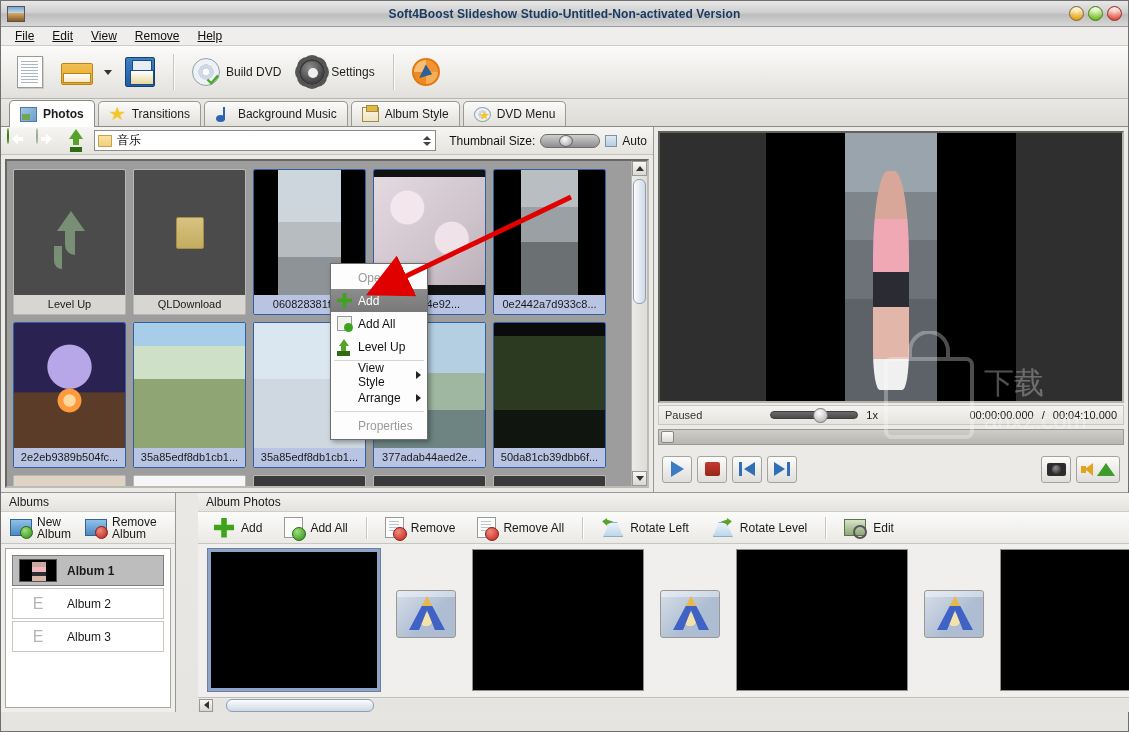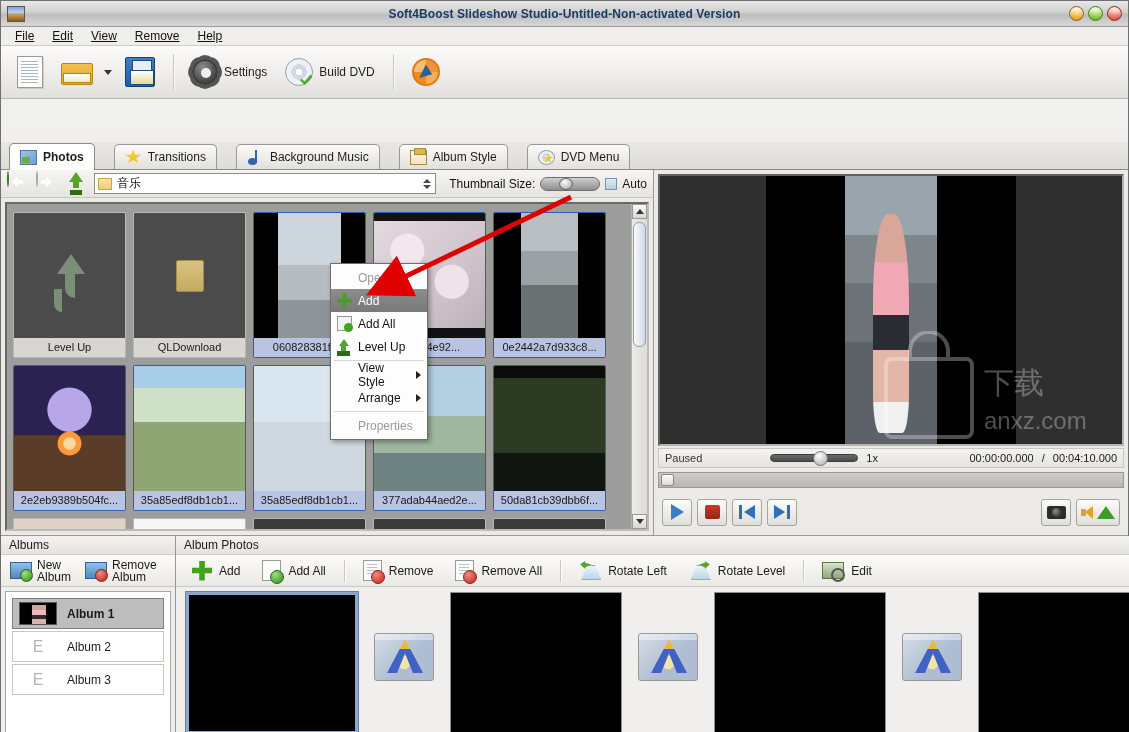--- a/index.html
+++ b/index.html
@@ -92,22 +92,22 @@
   .ico-gear:after{content:"";position:absolute;left:7px;top:7px;width:10px;height:10px;border-radius:50%;
      background:#efefef;}
   .ico-support { width:28px;height:28px;border-radius:50%;
      background: conic-gradient(#f29433 0 25%, #f5ae55 25% 50%, #ef8a22 50% 75%, #f7bd73 75% 100%);
      border:2px solid #e07a12;}
   .ico-support:after{content:"";position:absolute;left:8px;top:6px;width:0;height:0;
      border-left:10px solid #2b5f96; border-top:6px solid transparent; border-bottom:9px solid transparent;
      transform:rotate(26deg);}
 
   
-  .tabs { height:28px; display:flex; align-items:flex-end; gap:19px; padding-left:8px;
-    background:linear-gradient(#e9e8e4,#dedcd7); border-bottom:1px solid #8d8b86;margin-top:43px;}
+  .tabs { height:28px; display:flex; align-items:flex-end; gap:3px; padding-left:8px;
+    background:linear-gradient(#e9e8e4,#dedcd7); border-bottom:1px solid #8d8b86;}
   .tab { height:25px; display:flex; align-items:center; gap:6px; padding:0 10px;
     border:1px solid #9b9994; border-bottom:none; border-radius:5px 5px 0 0;
     background:linear-gradient(#fbfbfa,#e2e0db); font-size:12px; color:#1d1d1d; cursor:default;}
   .tab.active { background:linear-gradient(#ffffff,#fdfdfc); font-weight:bold; height:27px;
     border-color:#8d8b86; position:relative; top:1px;}
   .tab .ti { width:17px;height:15px; flex:none; position:relative;}
   .ti-photos{ background:linear-gradient(135deg,#9fc3e5,#6f9fd0); border:1px solid #4f7aa5;}
   .ti-photos:after{content:"";position:absolute;left:1px;bottom:1px;width:8px;height:6px;background:#6ea84a;}
   .ti-star{ width:17px;height:16px; background:#f4c72c;
     clip-path: polygon(50% 0,61% 35%,98% 35%,68% 57%,79% 92%,50% 70%,21% 92%,32% 57%,2% 35%,39% 35%);}
@@ -281,21 +281,21 @@
      background:radial-gradient(circle at 40% 35%,#8d8d8d,#1a1a1a);}
   .g-spk{ width:16px;height:13px; position:relative;}
   .g-spk:before{content:"";position:absolute;left:0;top:3px;width:5px;height:7px;background:#e0a51c;}
   .g-spk:after{content:"";position:absolute;left:4px;top:0;width:0;height:0;border-top:6px solid transparent;
      border-bottom:7px solid transparent;border-right:8px solid #e0a51c;}
   .g-tri{ width:0;height:0;border-left:9px solid transparent;border-right:9px solid transparent;
      border-bottom:13px solid #3f9b2a;}
   .pv-right{ margin-left:auto; display:flex; gap:5px;}
 
   
-  .bottom { display:flex; height:auto; border-top:1px solid #9a9894; }
+  .bottom { display:flex; height:auto; border-top:1px solid #9a9894;gap:22px; }
   .albums { width:221px; border-right:1px solid #9a9894; display:flex; flex-direction:column;
      background:#efeeec;}
   .panel-cap { height:19px; font-size:12px; display:flex; align-items:center; padding-left:8px;
      background:linear-gradient(#f3f2f0,#e5e3de); border-bottom:1px solid #cfcdc8;}
   .albums-toolbar { height:32px; display:flex; align-items:center; gap:4px; padding:0 4px;
      background:linear-gradient(#fbfbfa,#ebe9e5); border-bottom:1px solid #c8c6c1;}
   .abtn { display:flex; align-items:center; gap:5px; padding:2px 5px; font-size:12px; cursor:default;}
   .abtn .atxt{ line-height:12px;}
   .ico-newalbum{ width:22px;height:18px; position:relative;}
   .ico-newalbum:before{content:"";position:absolute;left:0;top:0;width:20px;height:15px;
@@ -407,26 +407,26 @@
       <span class="ico ico-folder"></span>
     </div>
     <div class="caret-btn">
       <span class="caret"></span>
     </div>
     <div class="tb-btn">
       <span class="ico ico-save"></span>
     </div>
     <div class="tb-sep"></div>
     <div class="tb-btn">
+      <span class="ico ico-dvd"></span>
+      <span class="tb-label">Build DVD</span>
+    </div>
+    <div class="tb-btn">
       <span class="ico ico-gear"></span>
       <span class="tb-label">Settings</span>
-    </div>
-    <div class="tb-btn">
-      <span class="ico ico-dvd"></span>
-      <span class="tb-label">Build DVD</span>
     </div>
     <div class="tb-sep"></div>
     <div class="tb-btn">
       <span class="ico ico-support"></span>
     </div>
   </div>
 
   <div class="tabs">
     <div class="tab active">
       <span class="ti ti-photos"></span>

